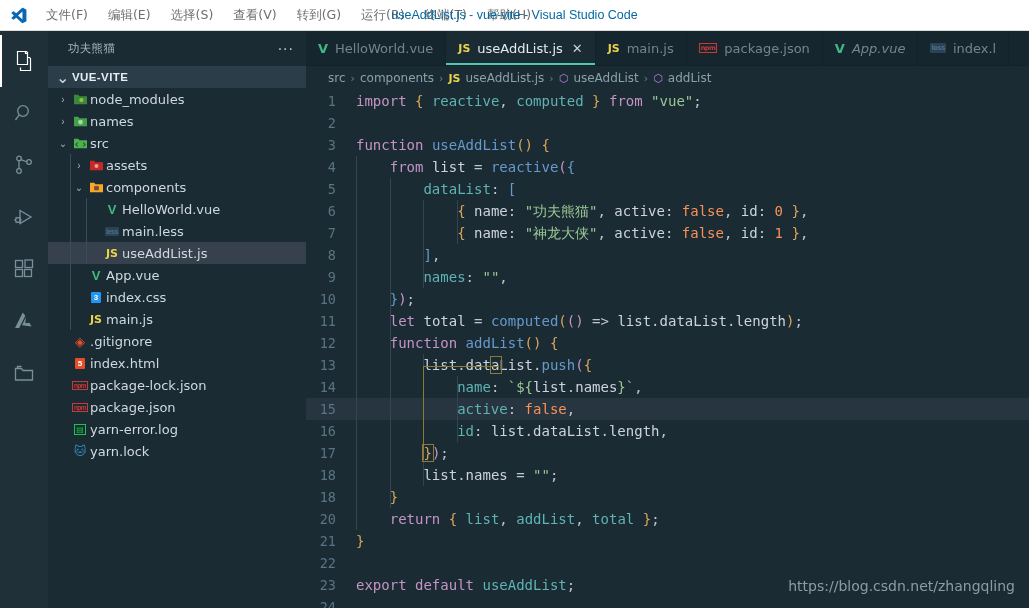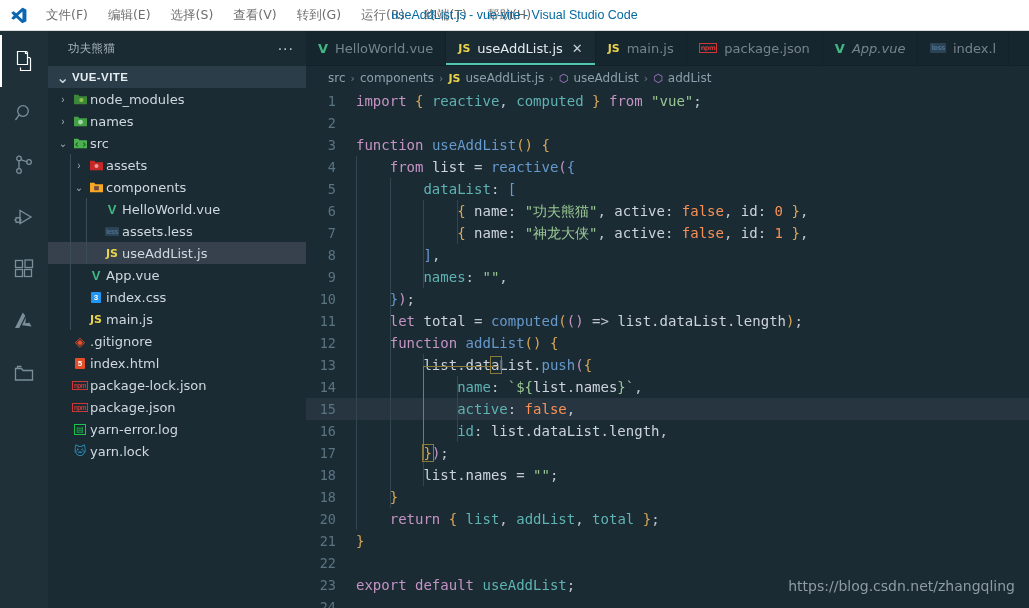--- a/index.html
+++ b/index.html
@@ -335,21 +335,21 @@
             </span>
             <span class="fname">HelloWorld.vue</span>
           </div>
           <div class="row" style="padding-left: 40px;">
             <span class="guide" style="left: 22px;"></span>
             <span class="guide" style="left: 38px;"></span>
             <span class="twisty"></span>
             <span class="ficon">
               <span class="less-badge">less</span>
             </span>
-            <span class="fname">assets.less</span>
+            <span class="fname">main.less</span>
           </div>
           <div class="row selected" style="padding-left: 40px;">
             <span class="guide" style="left: 22px;"></span>
             <span class="guide" style="left: 38px;"></span>
             <span class="twisty"></span>
             <span class="ficon">
               <span class="js-badge">JS</span>
             </span>
             <span class="fname">useAddList.js</span>
           </div>

